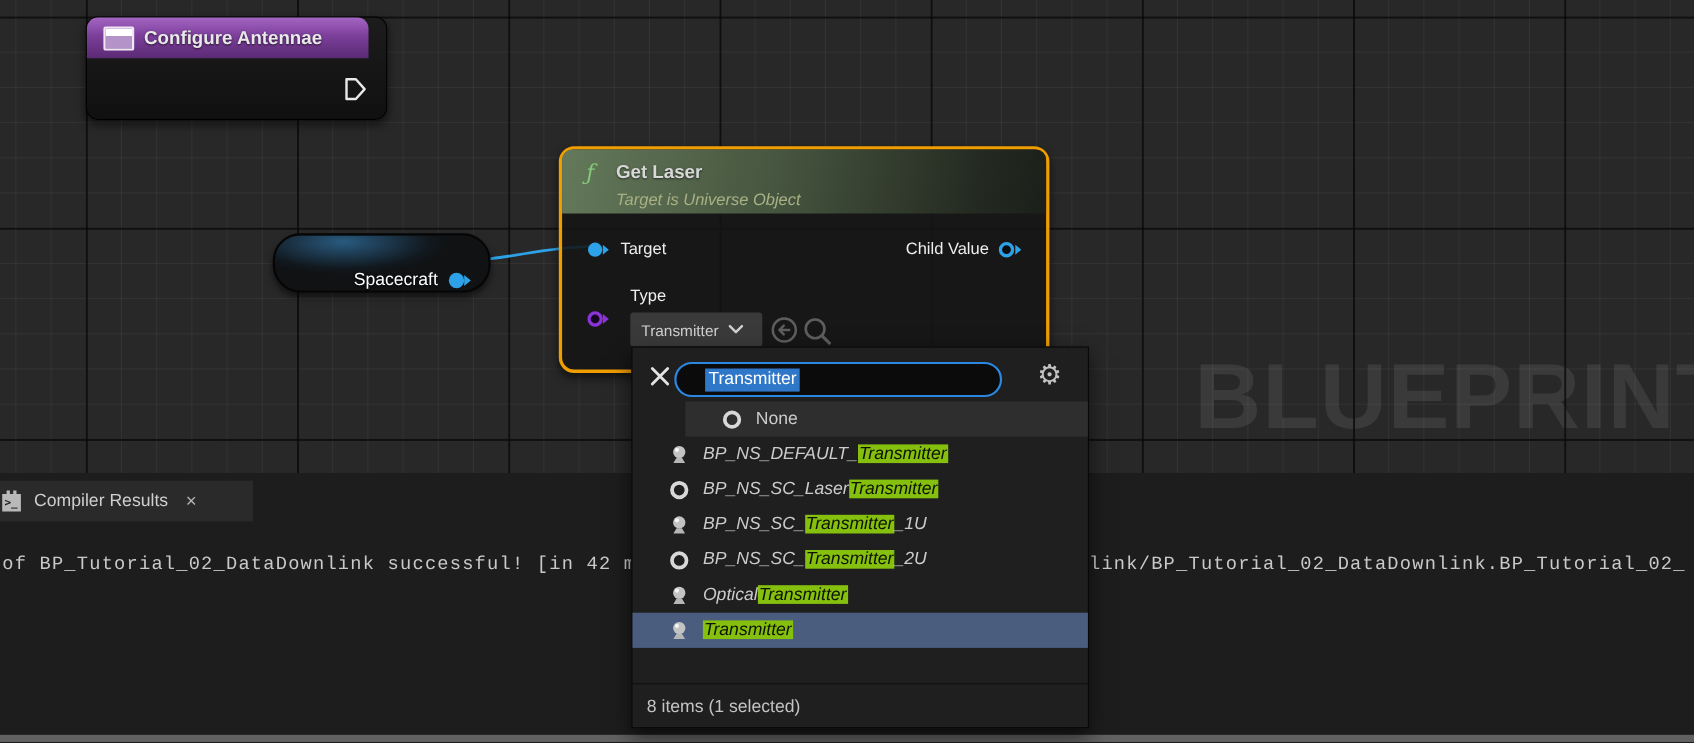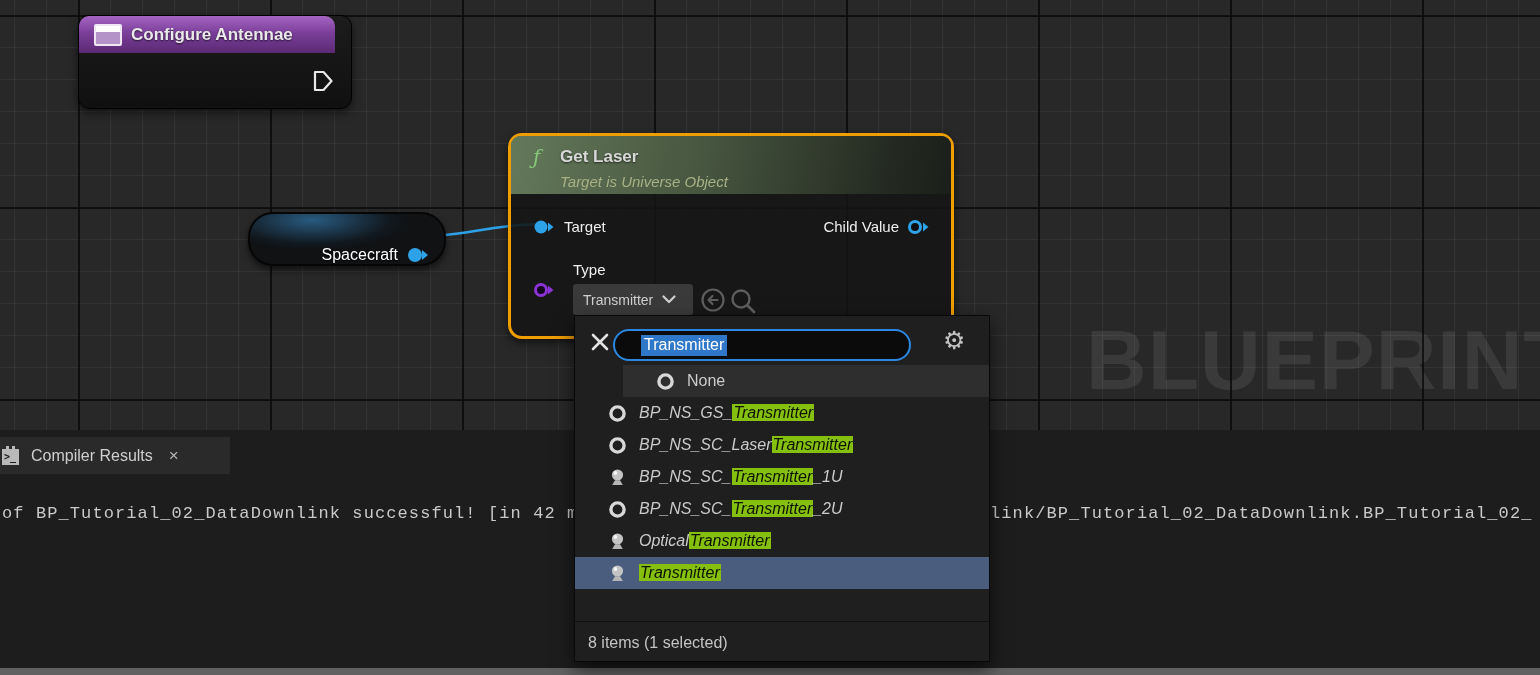--- a/index.html
+++ b/index.html
@@ -191,24 +191,26 @@
           <span class="ric">
             <svg width="19" height="19" viewBox="0 0 19 19">
               <circle cx="9.5" cy="9.5" r="6.6" fill="none" stroke="#d8d8d8" stroke-width="3.4"></circle>
             </svg>
           </span>
           <span class="rtx plain">None</span>
         </div>
         <div class="row">
           <span class="ric">
             <svg width="19" height="19" viewBox="0 0 19 19">
-              <circle cx="9.5" cy="9.5" r="6.6" fill="none" stroke="#d8d8d8" stroke-width="3.4"></circle>
-            </svg>
-          </span>
-          <span class="rtx">BP_NS_GS_<span class="hl">Transmitter</span></span>
+              <circle cx="9.5" cy="7" r="5.6" fill="#c3c3c3"></circle>
+              <circle cx="7.4" cy="5" r="1.9" fill="#f4f4f4"></circle>
+              <path d="M4.2 17 L7 12.2 H12 L14.8 17 Z" fill="#b6b6b6"></path>
+            </svg>
+          </span>
+          <span class="rtx">BP_NS_DEFAULT_<span class="hl">Transmitter</span></span>
         </div>
         <div class="row">
           <span class="ric">
             <svg width="19" height="19" viewBox="0 0 19 19">
               <circle cx="9.5" cy="9.5" r="6.6" fill="none" stroke="#d8d8d8" stroke-width="3.4"></circle>
             </svg>
           </span>
           <span class="rtx">BP_NS_SC_Laser<span class="hl">Transmitter</span></span>
         </div>
         <div class="row">

